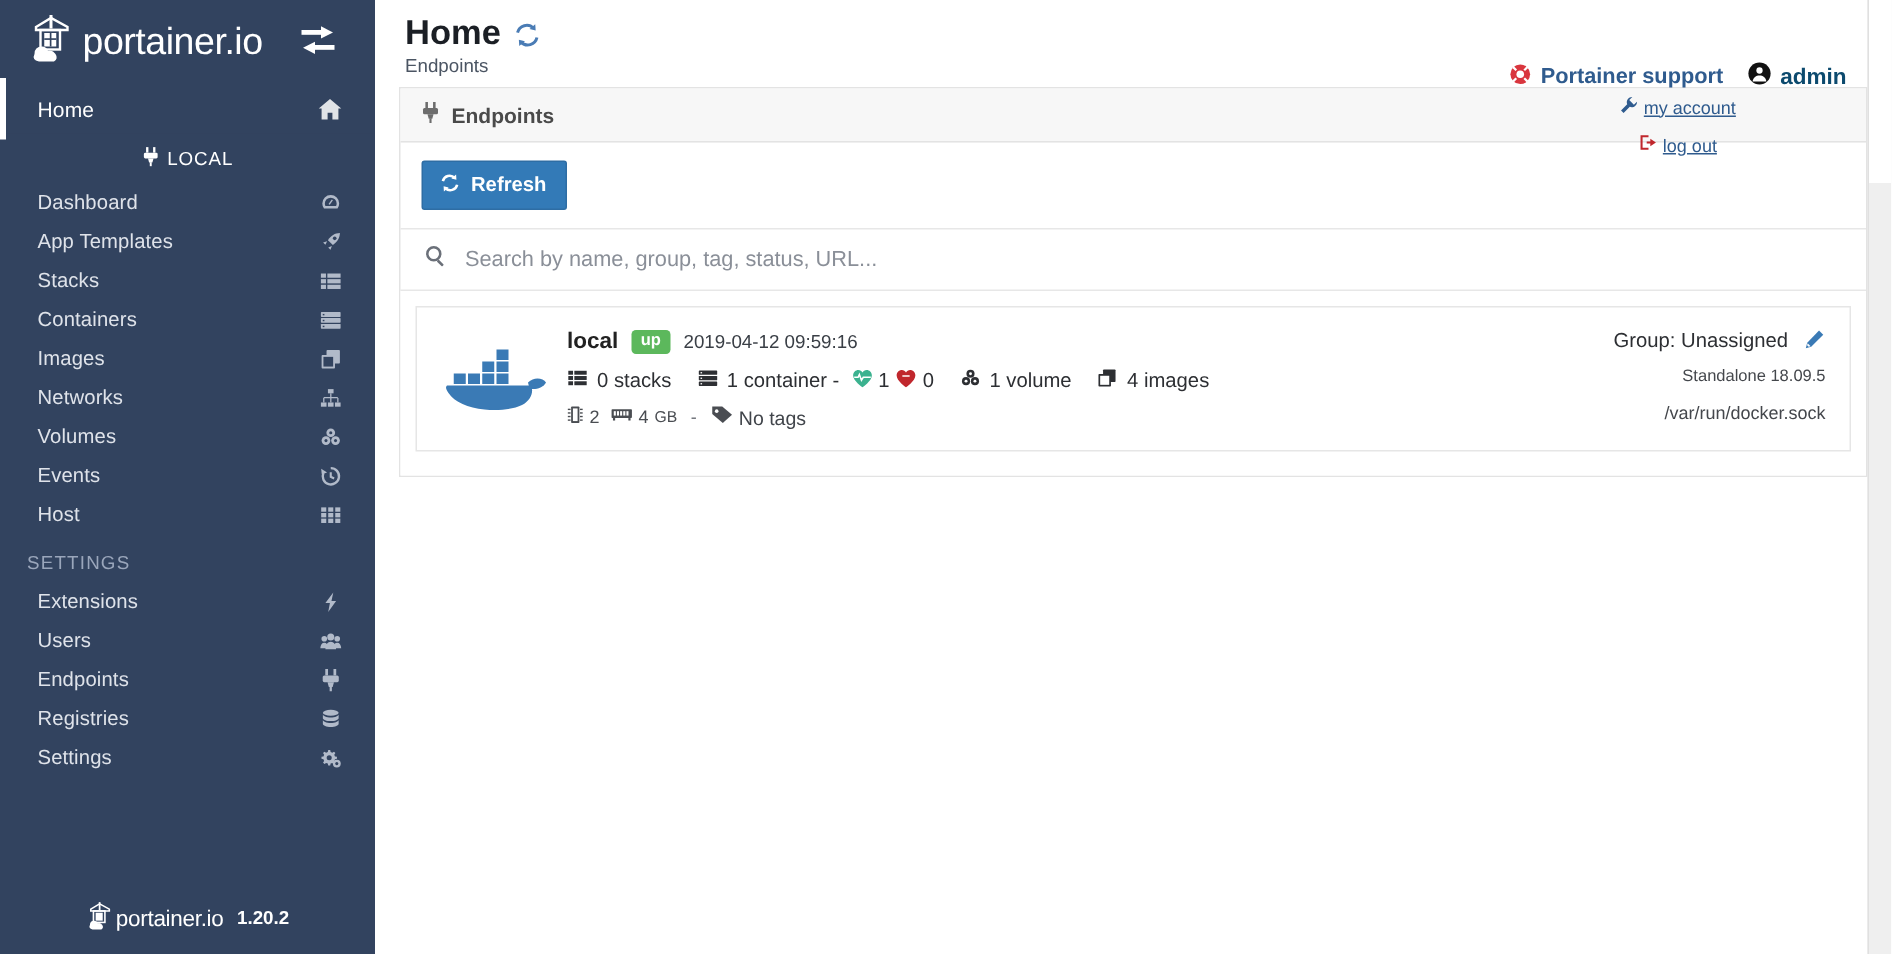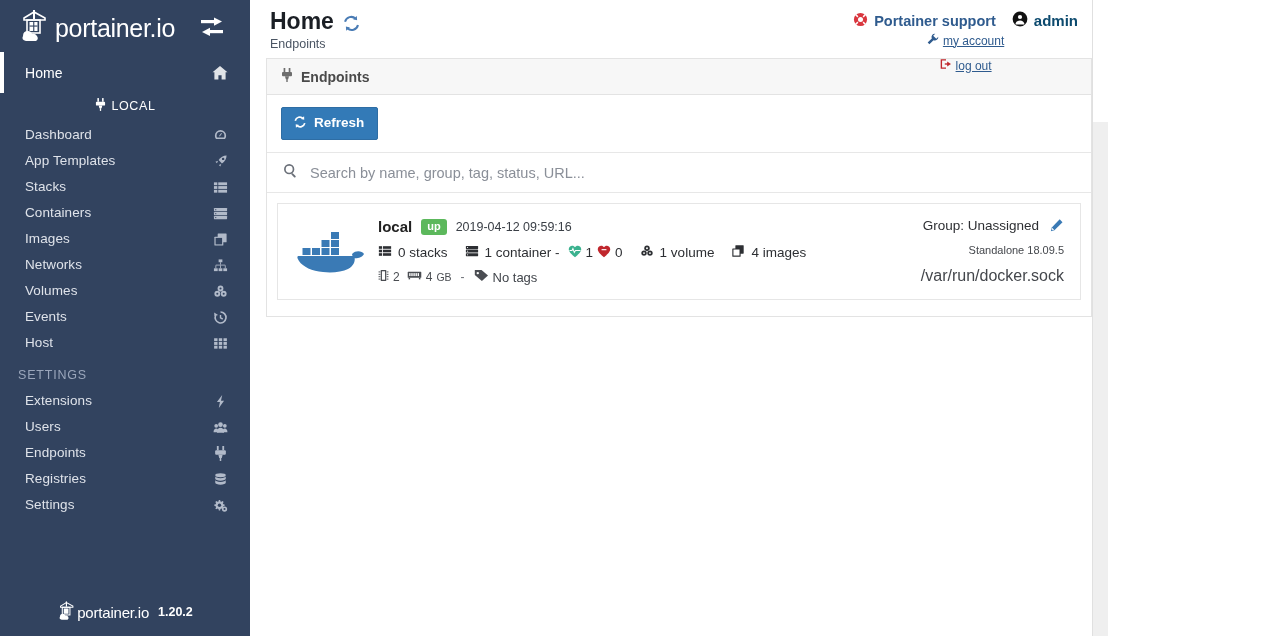--- a/index.html
+++ b/index.html
@@ -4,21 +4,21 @@
 <title>Portainer - Home</title>
 <style>
   * { box-sizing: border-box; }
   html, body {
     margin: 0; padding: 0;
     width: 1261px; height: 636px;
     overflow: hidden;
     font-family: "Liberation Sans", sans-serif;
     background: #ffffff;
   }
-  .app { display: flex; width: 1108px; height: 636px; position: relative; }
+  .app { display: flex; width: 1261px; height: 636px; position: relative; }
 
   
   .sidebar {
     width: 250px; height: 636px;
     background: #32435f;
     flex: 0 0 250px;
     position: relative;
     color: #fff;
   }
   .brand {
@@ -102,21 +102,21 @@
     background: #fff;
   }
   .page-title-wrap { padding-left: 4px; }
   .page-title {
     font-size: 23px; color: #1b1f25; font-weight: bold;
     display: flex; align-items: center; gap: 8px; line-height: 26px;
   }
   .refresh-icon-top { width: 19px; height: 19px; cursor: pointer; }
   .page-sub { font-size: 12.5px; color: #4b5563; margin-top: 3px; }
 
-  .topbar-right { text-align: center; padding-top: 3px; }
+  .topbar-right { text-align: center; padding-top: 3px; margin-top: 30px; }
   .topbar-row1 { display: flex; align-items: center; justify-content: flex-end; gap: 16px; }
   .support-link {
     display: flex; align-items: center; gap: 6px;
     color: #2f5b8e; font-size: 14.5px; font-weight: bold; cursor: pointer;
   }
   .user-box { display: flex; align-items: center; gap: 6px; font-size: 15px; color: #0c4a6e; font-weight: bold; }
   .topbar-row2 { display: flex; align-items: center; justify-content: flex-end; gap: 10px; margin-top: 3px; flex-direction: column; }
   .mini-link {
     display: flex; align-items: center; gap: 4px;
     font-size: 12px; color: #2f5b8e; cursor: pointer;
@@ -195,21 +195,21 @@
 
   .ep-right {
     flex: 0 0 auto; text-align: right; padding-top: 2px; min-width: 200px;
   }
   .ep-group {
     display: flex; align-items: center; justify-content: flex-end; gap: 10px;
     font-size: 13.5px; color: #2d2f33;
   }
   .edit-icon { width: 15px; height: 15px; cursor: pointer; }
   .ep-meta { font-size: 11px; color: #44474c; margin-top: 11px; }
-  .ep-url { font-size: 16px; color: #44474c; margin-top: 11px; }
+  .ep-url { font-size: 12px; color: #44474c; margin-top: 11px; }
 
   
   .scrollbar {
     position: absolute; right: 0; top: 0;
     width: 16px; height: 636px;
     background: #efefef;
     border-left: 1px solid #e0e0e0;
   }
   .sb-arrow {
     height: 16px; display: flex; align-items: center; justify-content: center;

